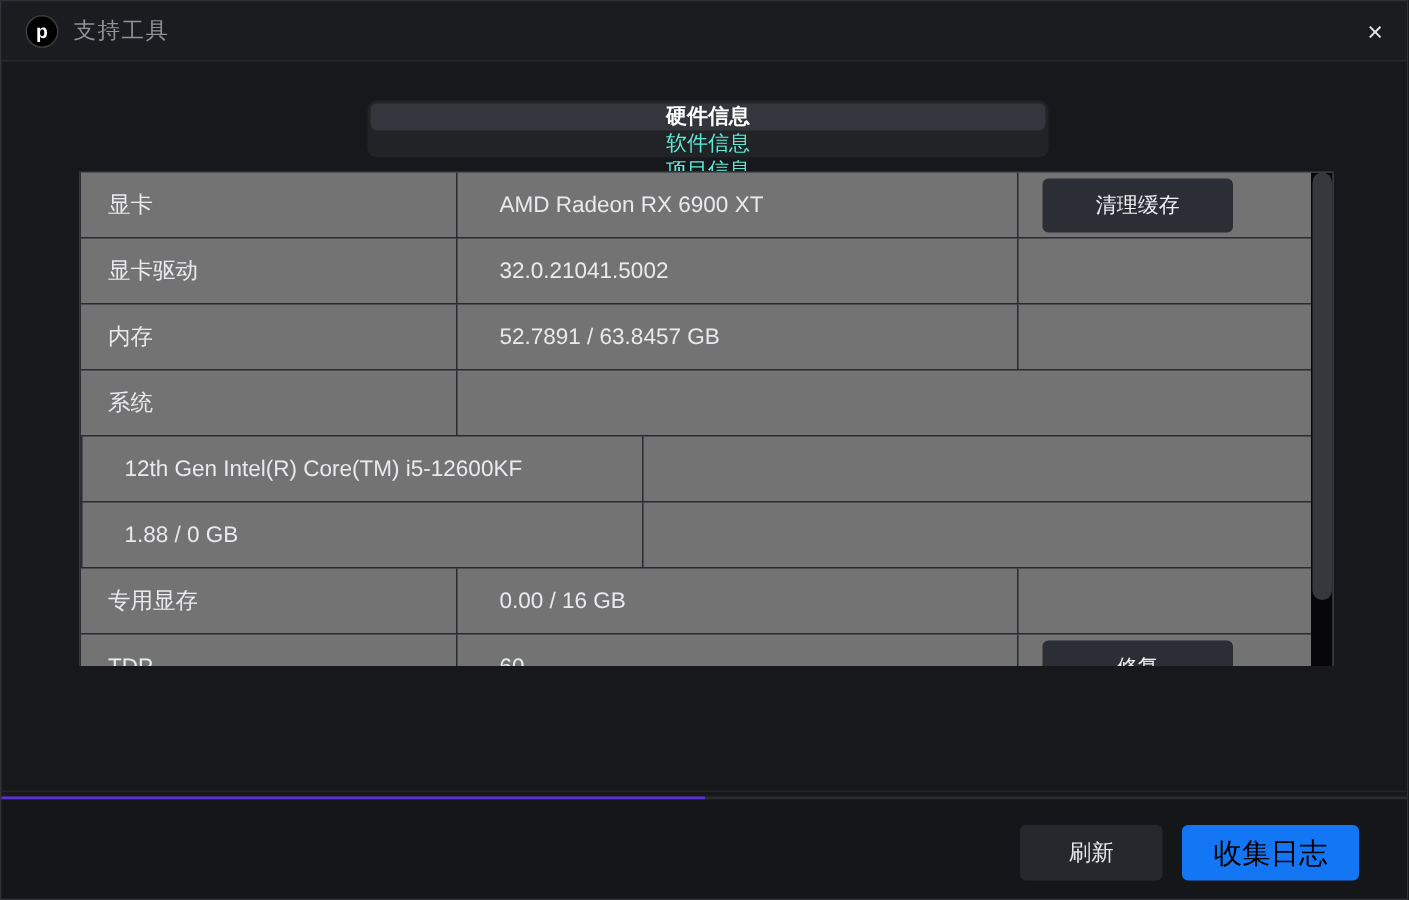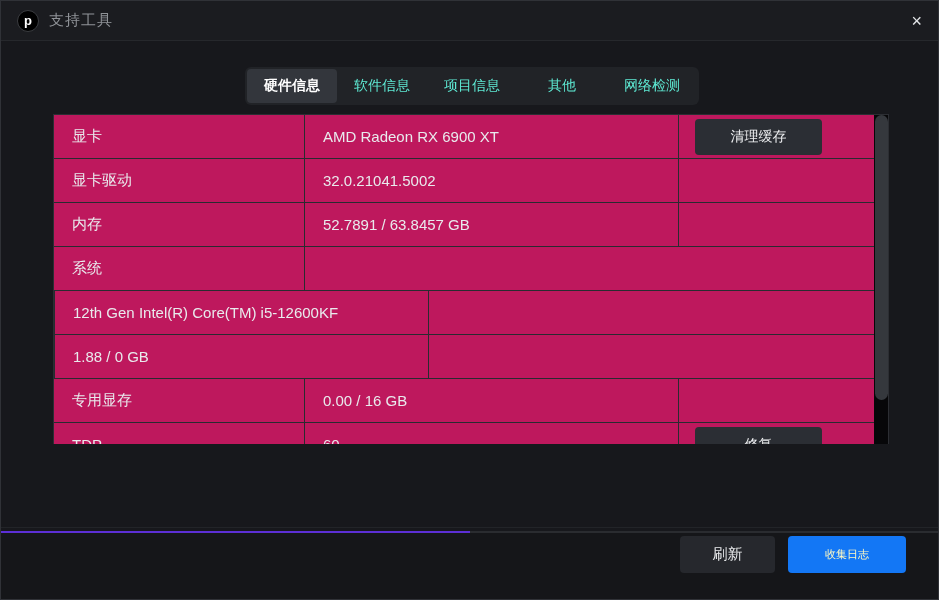--- a/index.html
+++ b/index.html
@@ -23,62 +23,62 @@
   }
   .title { margin-left:10px; color:#8f9297; font-size:15px; letter-spacing:1px; }
   .close {
     position:absolute; right:16px; top:50%; transform:translateY(-50%);
     color:#e3e5e8; font-size:18px; line-height:1;
     background:none; border:none; cursor:pointer; font-family:inherit;
   }
   
   .tabbar {
     position:absolute; left:244px; top:66px; width:454px; height:38px;
-    background:#212327; border-radius:6px; display:flex; padding:2px;
+    background:#212327; border-radius:6px; display:flex; padding:2px;flex-direction:column;
   }
   .tab {
     flex:1; display:flex; align-items:center; justify-content:center;
     color:#5eead4; font-size:14px; border-radius:4px; cursor:pointer;
   }
   .tab.active { background:#33363c; color:#ffffff; font-weight:bold; }
   
   .tablewrap {
     position:absolute; left:52px; top:113px; width:836px; height:330px;
-    background:#be185d; border:1px solid #2c2e33; border-bottom:none;
+    background:#737373; border:1px solid #2c2e33; border-bottom:none;
     overflow:hidden;
   }
   .trow { display:flex; height:44px; border-bottom:1px solid #292b30; }
   .cell { display:flex; align-items:center; font-size:15px; color:#e9eaed; }
   .cell.label  { width:250px; padding-left:18px; }
-  .cell.value  { width:374px; padding-left:18px; border-left:1px solid #292b30; }
+  .cell.value  { width:374px; padding-left:28px; border-left:1px solid #292b30; }
   .cell.action { flex:1; border-left:1px solid #292b30; padding-left:16px; }
   .row-btn {
     width:127px; height:36px; background:#2b2e34; border:none; border-radius:4px;
     color:#eff0f2; font-size:14px; font-family:Liberation Sans, sans-serif; cursor:pointer;
   }
   .scrollbar {
     position:absolute; right:0; top:0; width:14px; height:330px; background:#070709;
   }
   .scroll-thumb {
     position:absolute; top:0; left:0.5px; width:13px; height:285px;
     background:#35383d; border-radius:7px; cursor:pointer;
   }
   
   .divider2 { position:absolute; left:0; top:526px; width:100%; height:1px; background:#222428; }
   .progress-track { position:absolute; left:0; top:530px; width:100%; height:2px; background:#2a2c30; }
   .progress-fill { height:100%; width:50%; background:var(--purple,#5c2fd6); }
   .footer { position:absolute; left:0; top:532px; right:0; bottom:0; background:#151619; }
-  .footer-buttons { position:absolute; top:3px; right:32px; display:flex; gap:13px;align-items:center; }
+  .footer-buttons { position:absolute; top:17px; right:32px; display:flex; gap:13px;align-items:center; }
   .btn-refresh {
     width:95px; height:37px; background:#26282d; color:#e8eaec;
     border:none; border-radius:4px; font-size:15px; font-family:inherit; cursor:pointer;
   }
   .btn-collect {
-    width:118px; height:37px; background:var(--accent,#1377f5); color:#fef9c3;
-    border:none; border-radius:4px; font-size:11px; font-family:inherit; cursor:pointer;
+    width:118px; height:37px; background:var(--accent,#1377f5); color:#000000;
+    border:none; border-radius:4px; font-size:19px; font-family:inherit; cursor:pointer;
   }
 </style>
 </head>
 <body>
 
 <div class="window">
 
   <div class="titlebar">
     <div class="logo">p</div>
     <div class="title">支持工具</div>

